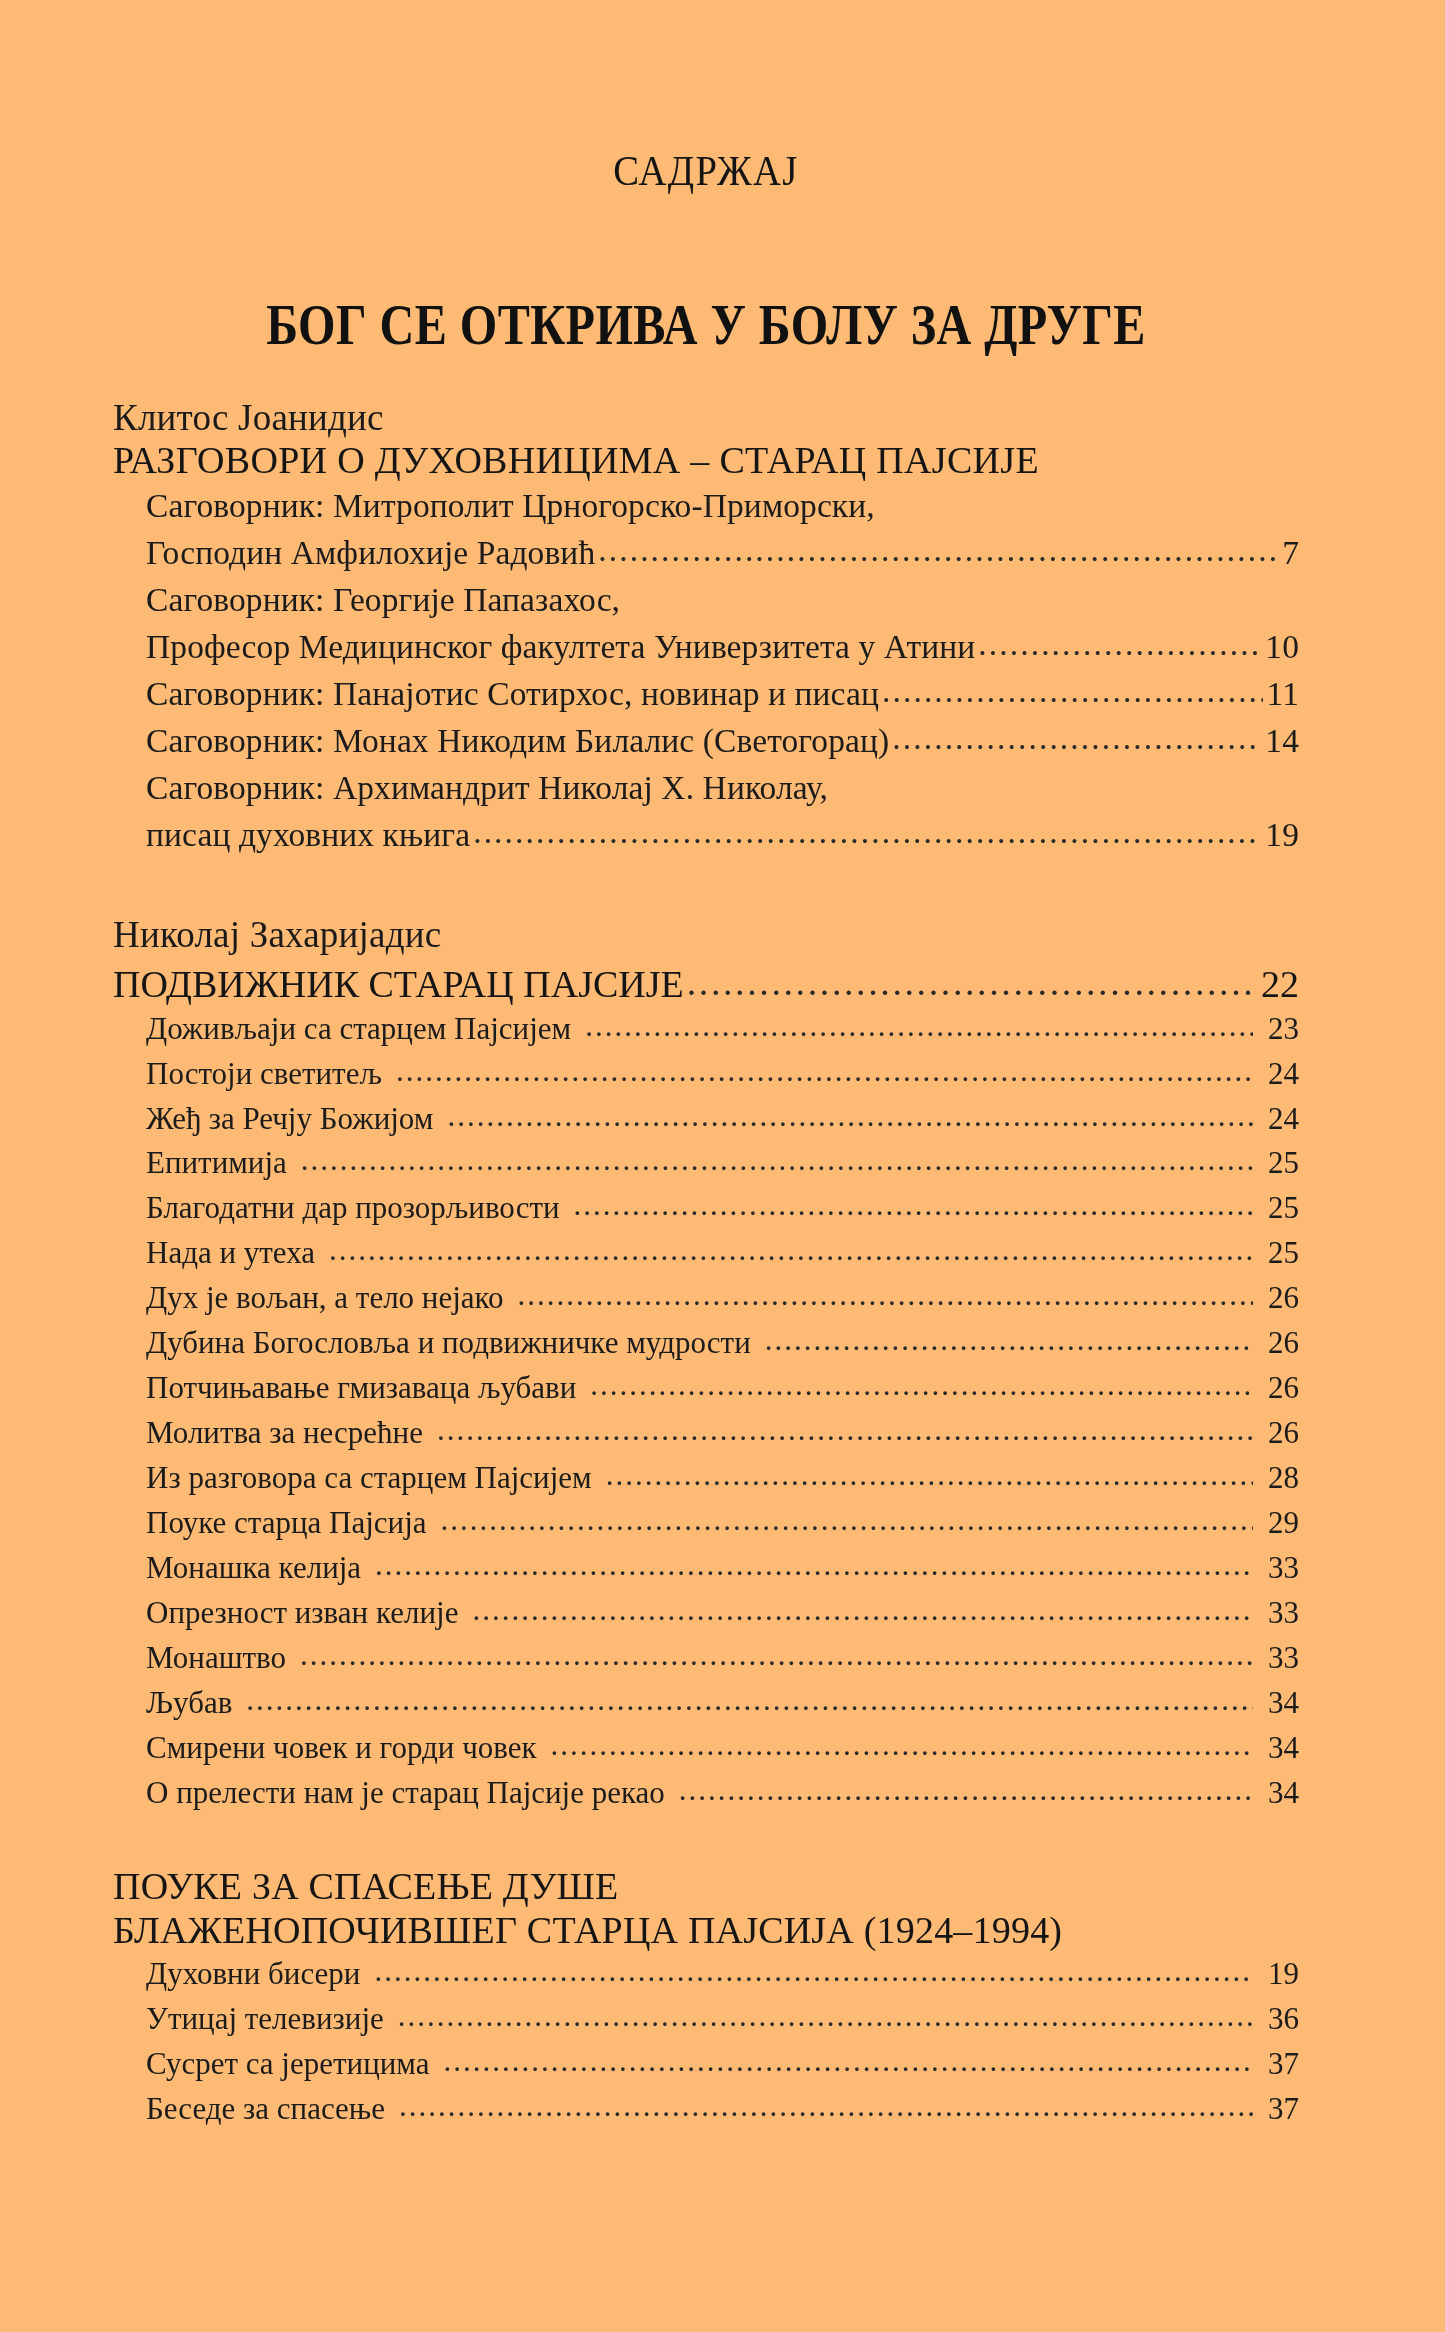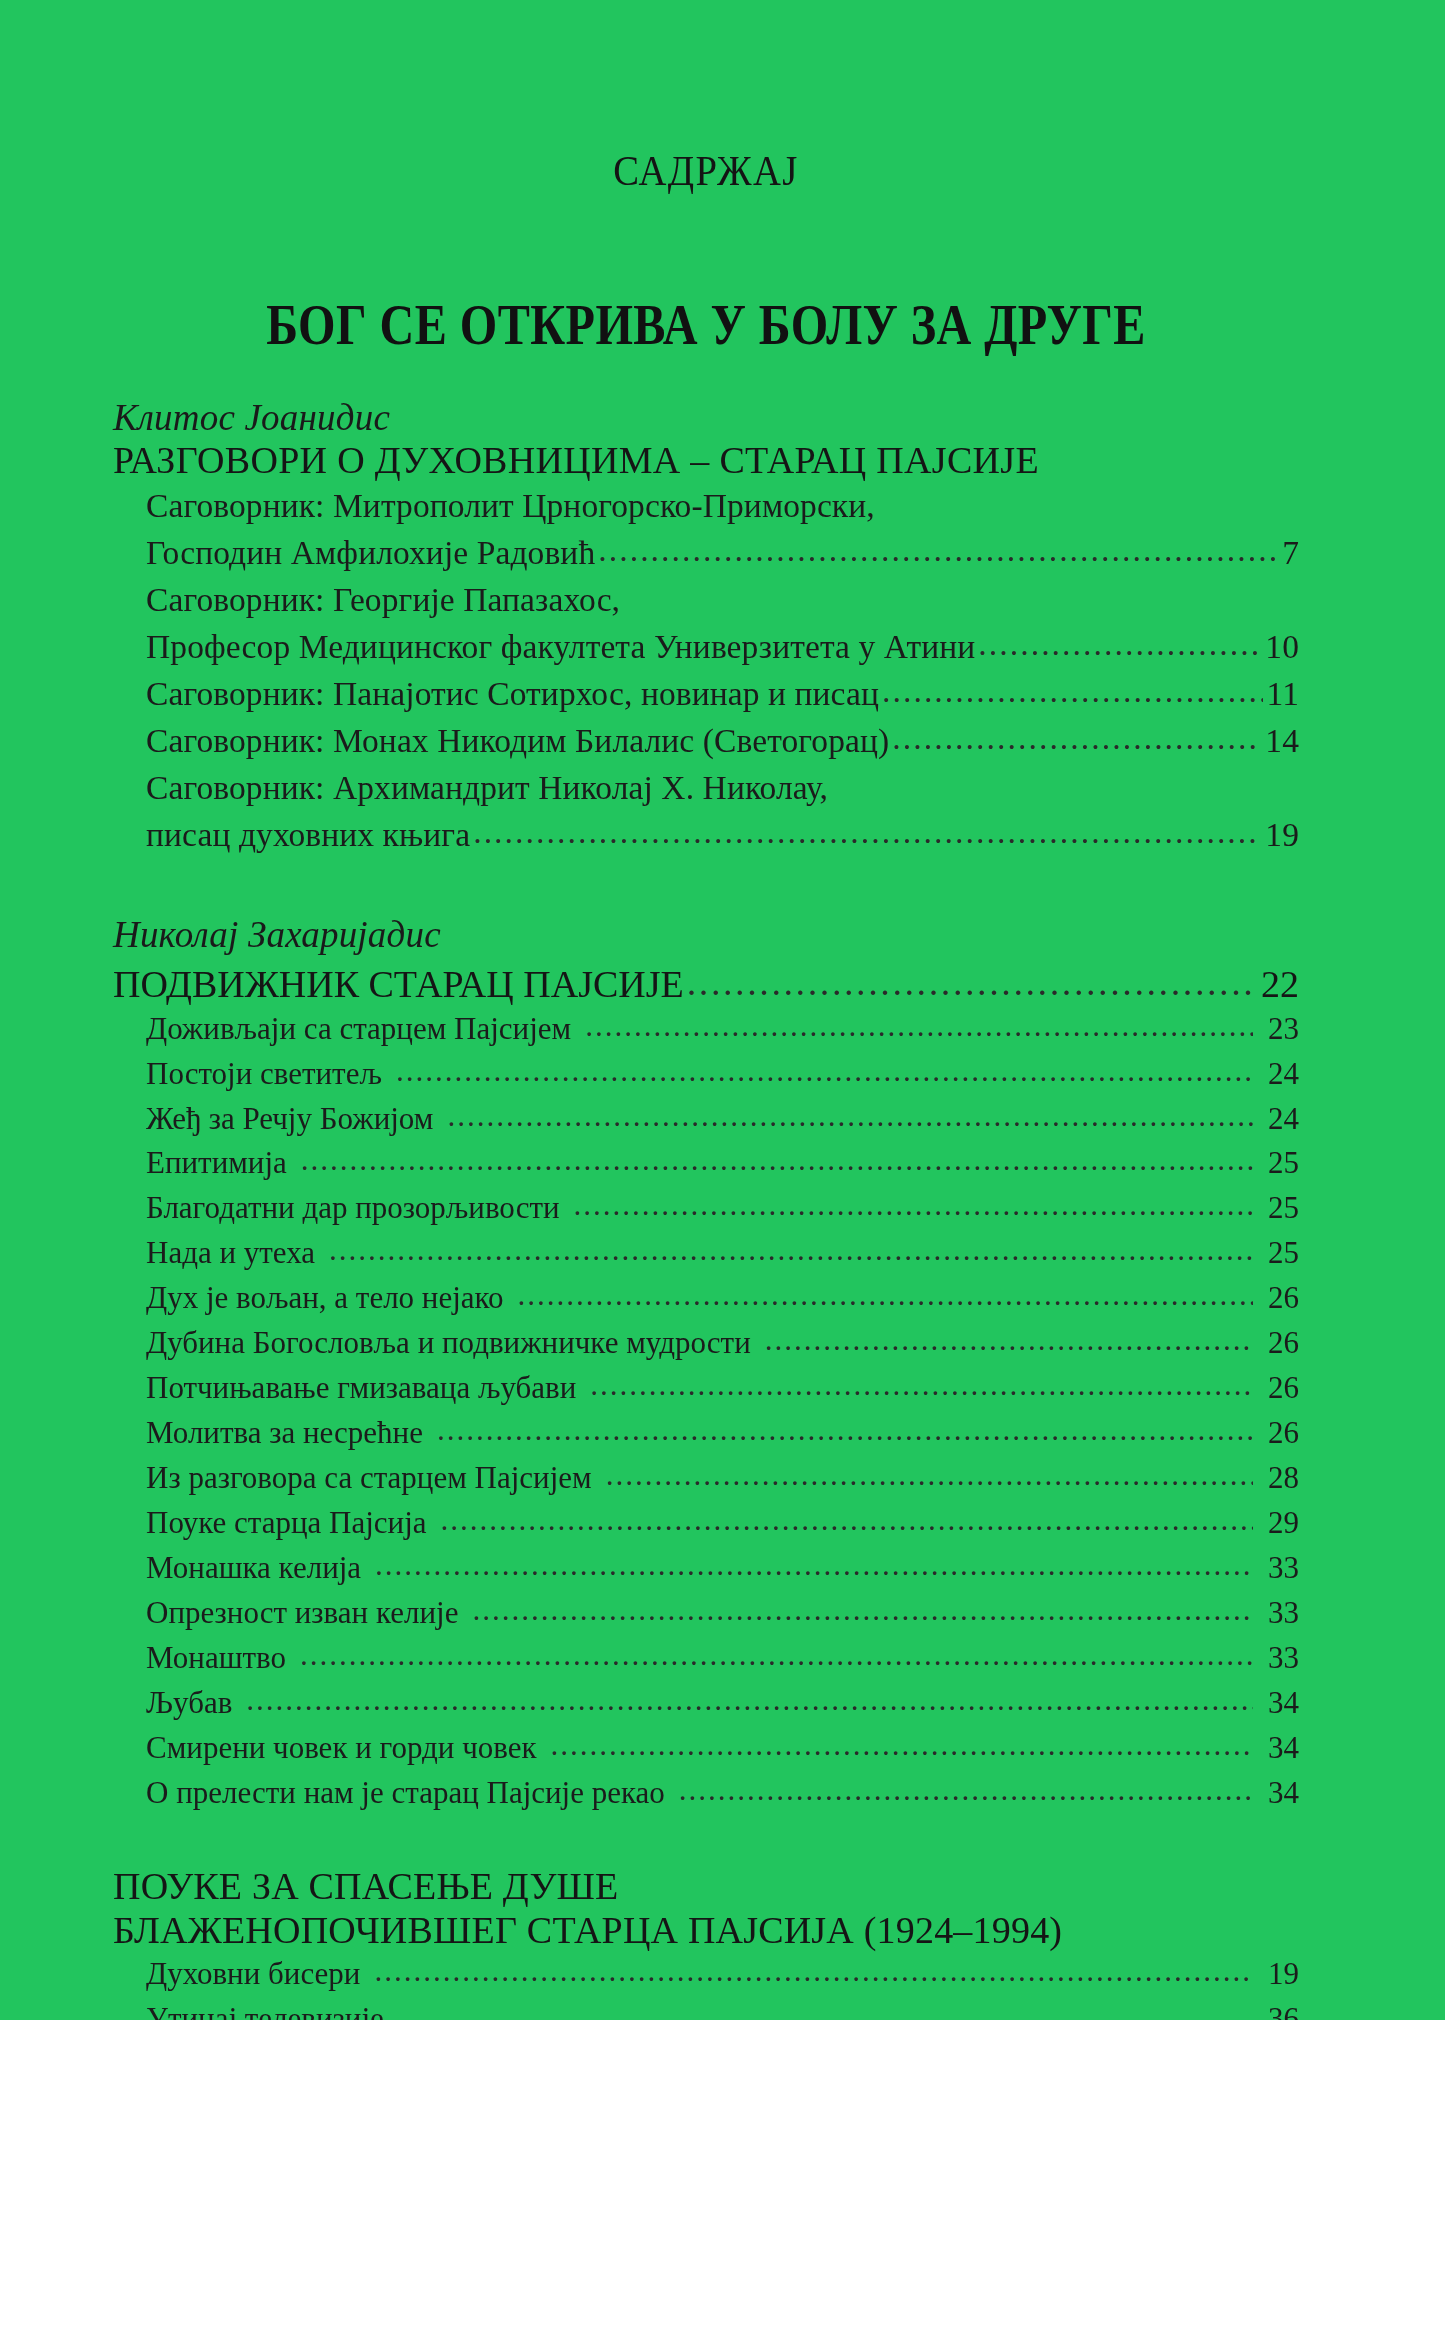--- a/index.html
+++ b/index.html
@@ -14,23 +14,23 @@
     font-family: "Liberation Serif", "DejaVu Serif", serif;
     color: #1a1a1a;
     -webkit-font-smoothing: antialiased;
   }
 
   .page {
     position: absolute;
     left: 0;
     top: 0;
     width: 1445px;
-    height: 2020px;
+    height: 2332px;
     overflow: hidden;
-    background: #22c55e;
+    background: #fdba74;
   }
 
   
   .content {
     position: absolute;
     left: 113px;
     top: 0;
     width: 1186px;   
   }
 
@@ -56,21 +56,20 @@
     text-align: center;
     line-height: 1;
     color: #111;
     margin-top: 105px;
     transform: scaleX(0.86);
     transform-origin: center;
   }
 
   
   .author {
-    font-style: italic;
     font-size: 37px;
     line-height: 1.12;
     color: #1a1a1a;
     margin-top: 44px;
     letter-spacing: 0.2px;
   }
   .author.second { margin-top: 56px; }
 
   
   .work-head {

